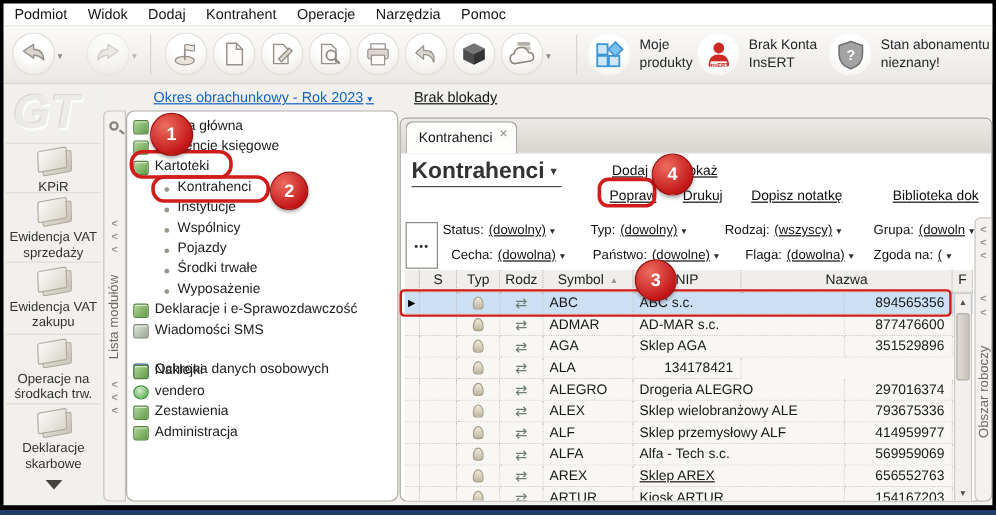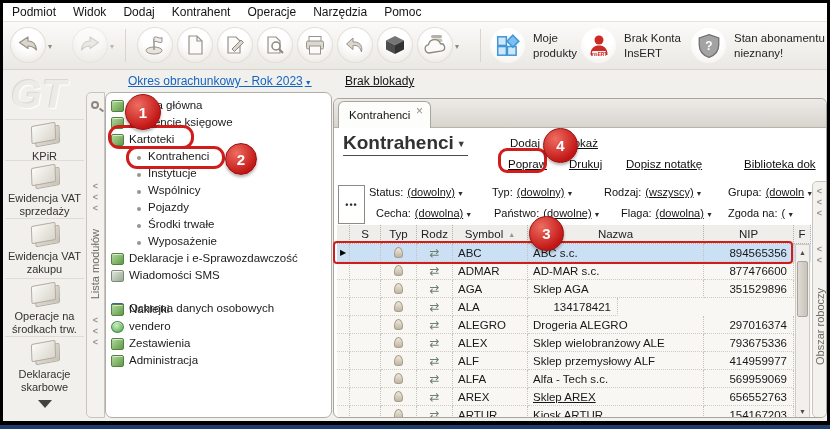--- a/index.html
+++ b/index.html
@@ -385,22 +385,22 @@
           <span class="fitem" style="left: 394px;"><span class="flabel">Zgoda na:</span><span class="fvalue">(</span><span class="fcaret">▼</span></span>
         </div>
 
       <div class="tbl">
         <div class="thead" id="thead">
             <div class="th" style="width: 13px;"></div>
             <div class="th" style="width: 31px;">S</div>
             <div class="th" style="width: 36px;">Typ</div>
             <div class="th" style="width: 36px;">Rodz</div>
             <div class="th" style="width: 75px;">Symbol<span class="sortmark">▲</span></div>
+            <div class="th" style="width: 90px;">NIP</div>
             <div class="th" style="width: 176px;">Nazwa</div>
-            <div class="th" style="width: 90px;">NIP</div>
             <div class="th" style="width: 17px;">F</div>
           </div>
         <div id="tbody">
             <div class="trow selected">
               <div class="td c" style="width: 13px;">
                 <span class="rowptr">▶</span>
               </div>
               <div class="td c" style="width: 31px;"></div>
               <div class="td c" style="width: 36px;">
                 <span class="typico"></span>

